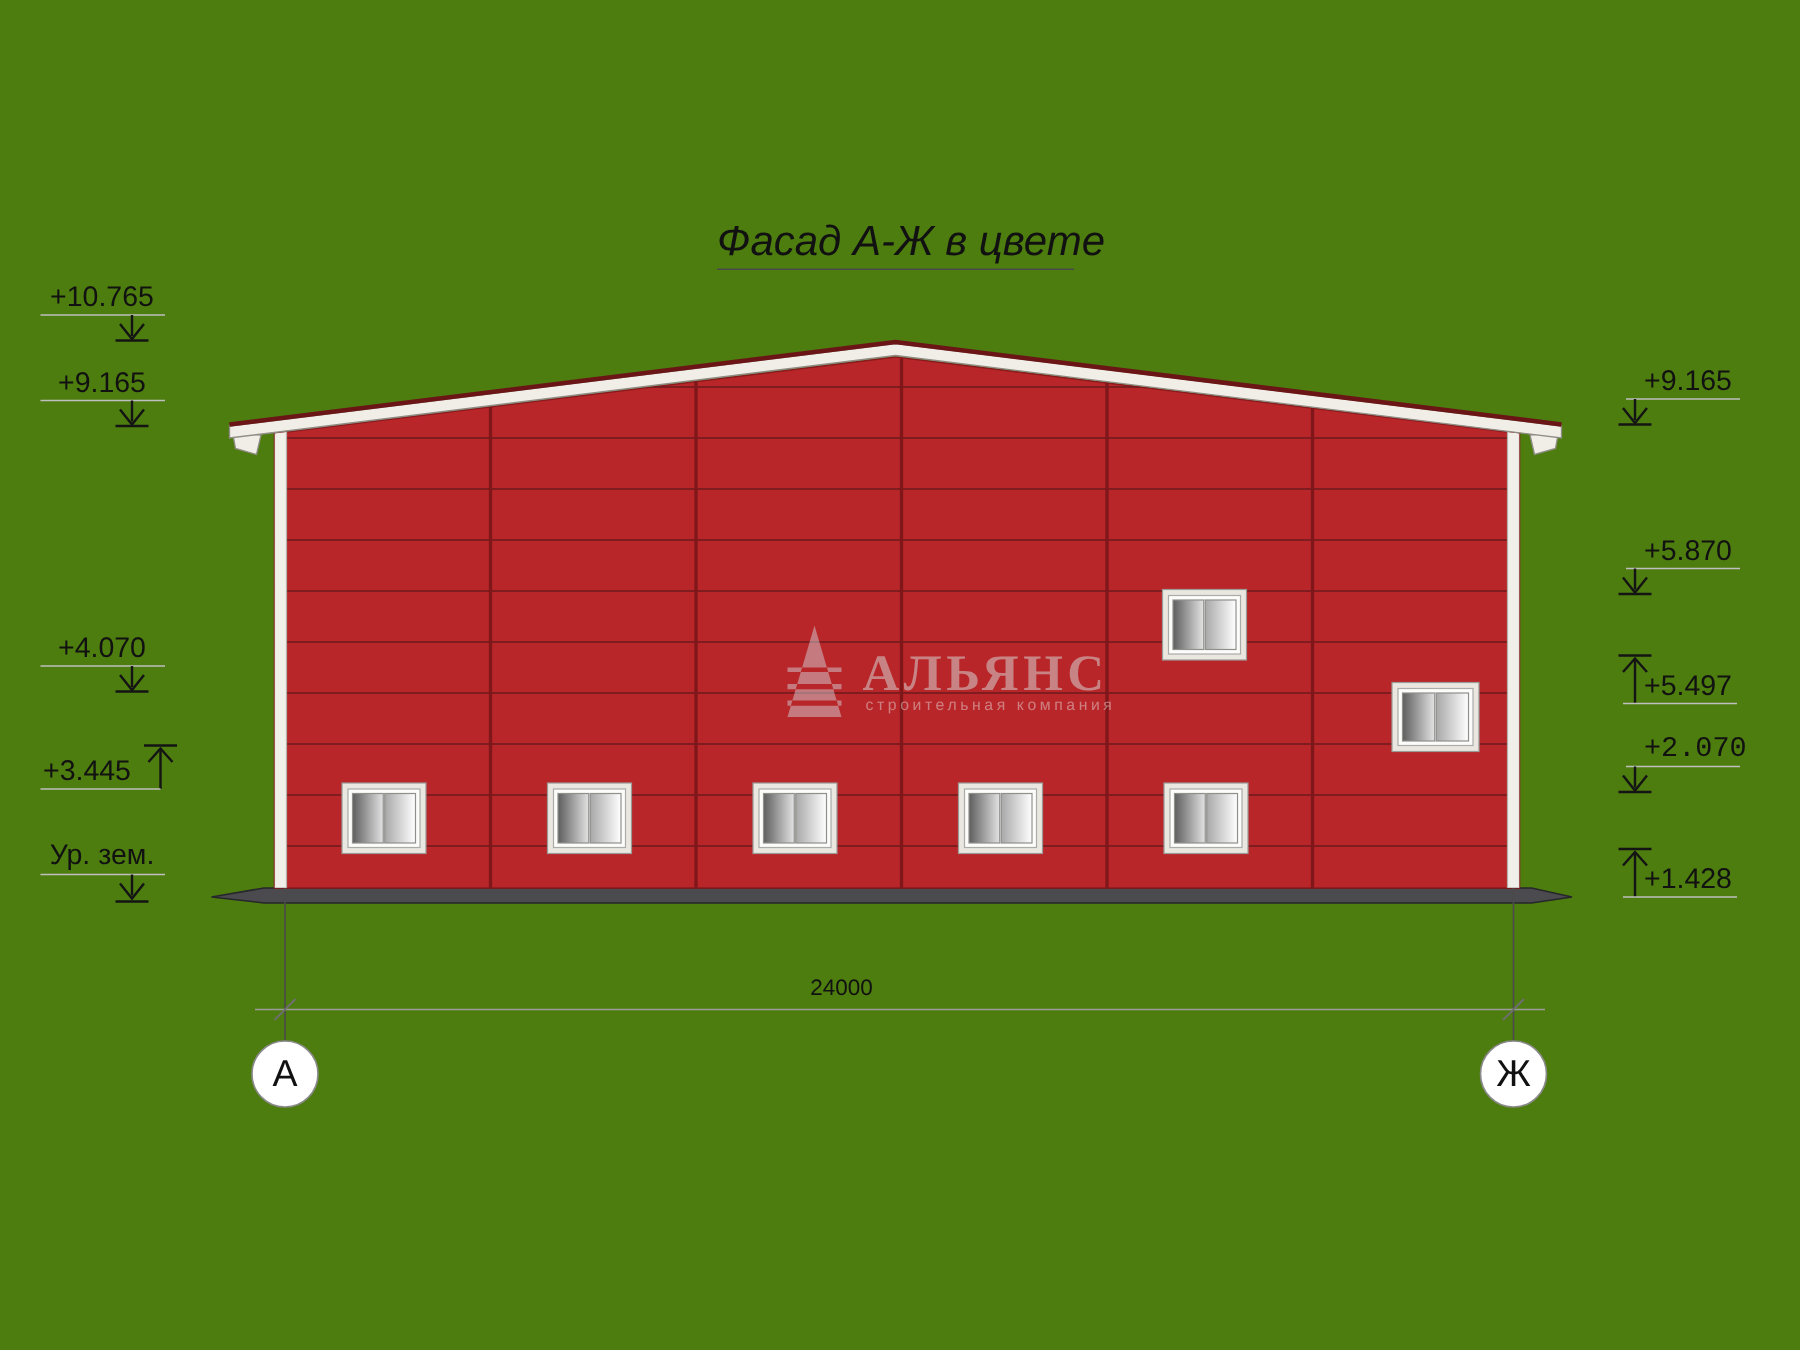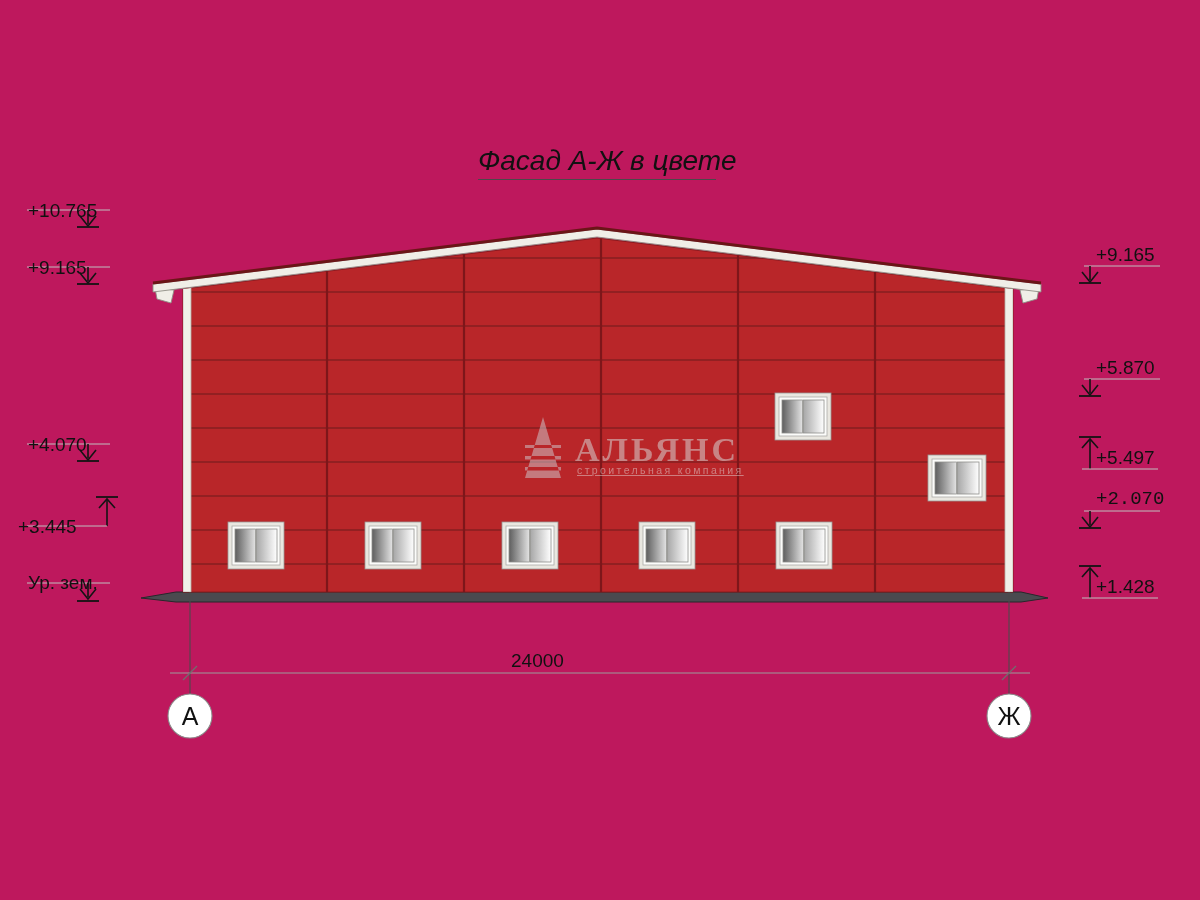--- a/index.html
+++ b/index.html
@@ -1,39 +1,38 @@
 <!DOCTYPE html>
 <html><head>
 <meta charset="utf-8">
 <style>
   html,body{margin:0;padding:0;background:#ffffff;}
   #canvas{
-    position:relative;width:1200px;height:900px;background:#be185d;overflow:hidden;
+    position:relative;width:1200px;height:900px;background:#4d7c0f;overflow:hidden;
     font-family:"Liberation Sans", sans-serif;color:#111;
   }
   #linework{position:absolute;left:0;top:0;}
   .txt{position:absolute;white-space:nowrap;}
   .title{
     left:478px;top:146px;width:238px;text-align:center;
     font-size:28px;font-style:italic;line-height:30px;
     border-bottom:1px solid #4a4a4a;padding-bottom:3px;
   }
   .lvl{font-size:19px;line-height:21px;}
-  .lvl-left{width:80px;text-align:left;margin-top:12px;}
+  .lvl-left{width:80px;text-align:center;}
   .lvl-right{text-align:left;}
-  .dim{left:511px;top:650px;width:100px;font-size:19px;}
+  .dim{left:511px;top:650px;width:100px;text-align:center;font-size:15px;}
   .axis{width:44px;text-align:center;font-size:25px;top:702px;line-height:28px;}
   .wm-name{
     left:575px;top:431px;font-family:"Liberation Serif",serif;font-weight:bold;
     font-size:34px;letter-spacing:3px;color:rgba(214,209,209,0.55);
   }
   .wm-sub{
     left:577px;top:464px;font-size:10.5px;letter-spacing:2.4px;
     color:rgba(224,198,198,0.55);
-    text-decoration:underline;
   }
 </style>
 </head>
 <body>
 
 <div id="canvas">
 
   <svg id="linework" width="1200" height="900" viewBox="0 0 1200 900">
     <defs>
       <clipPath id="wallClip">

